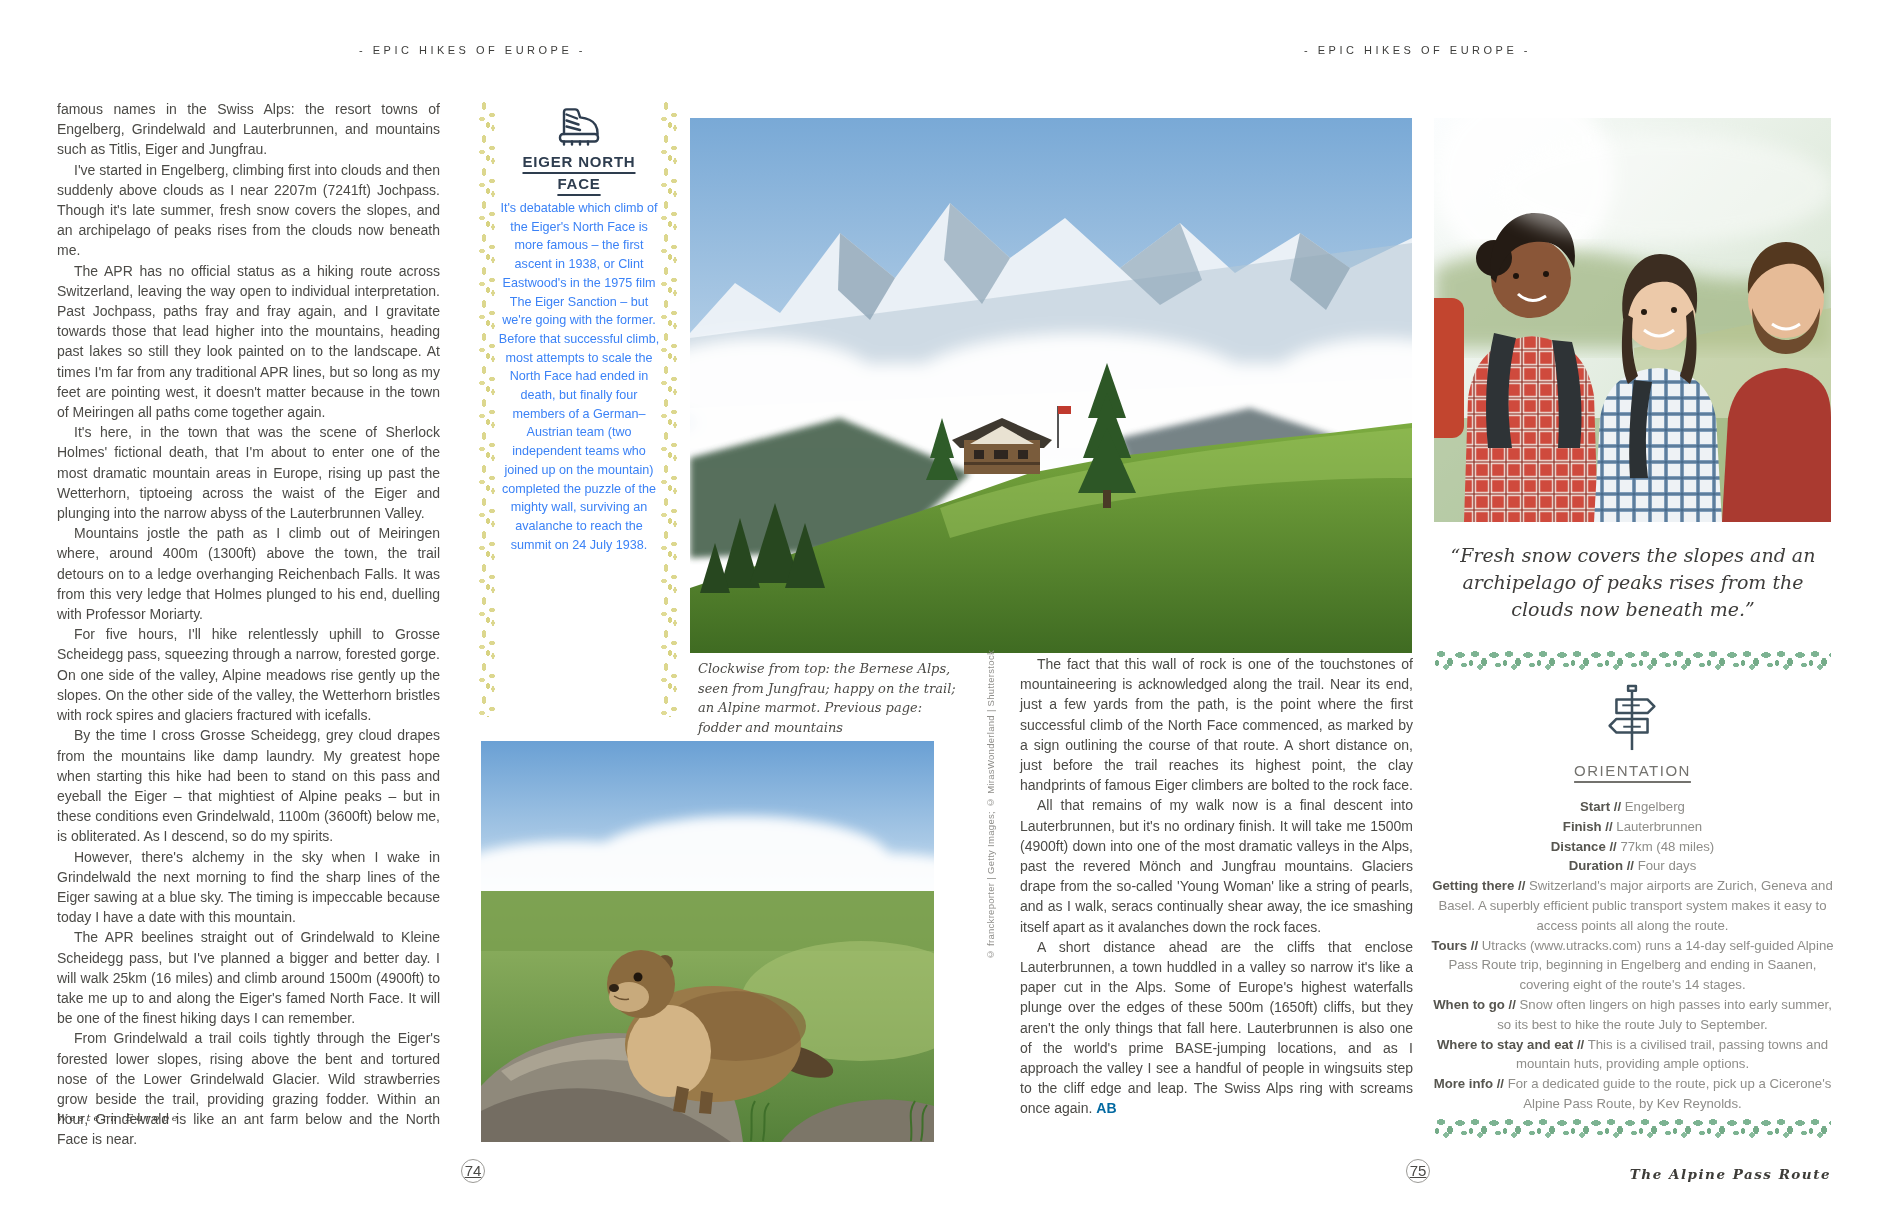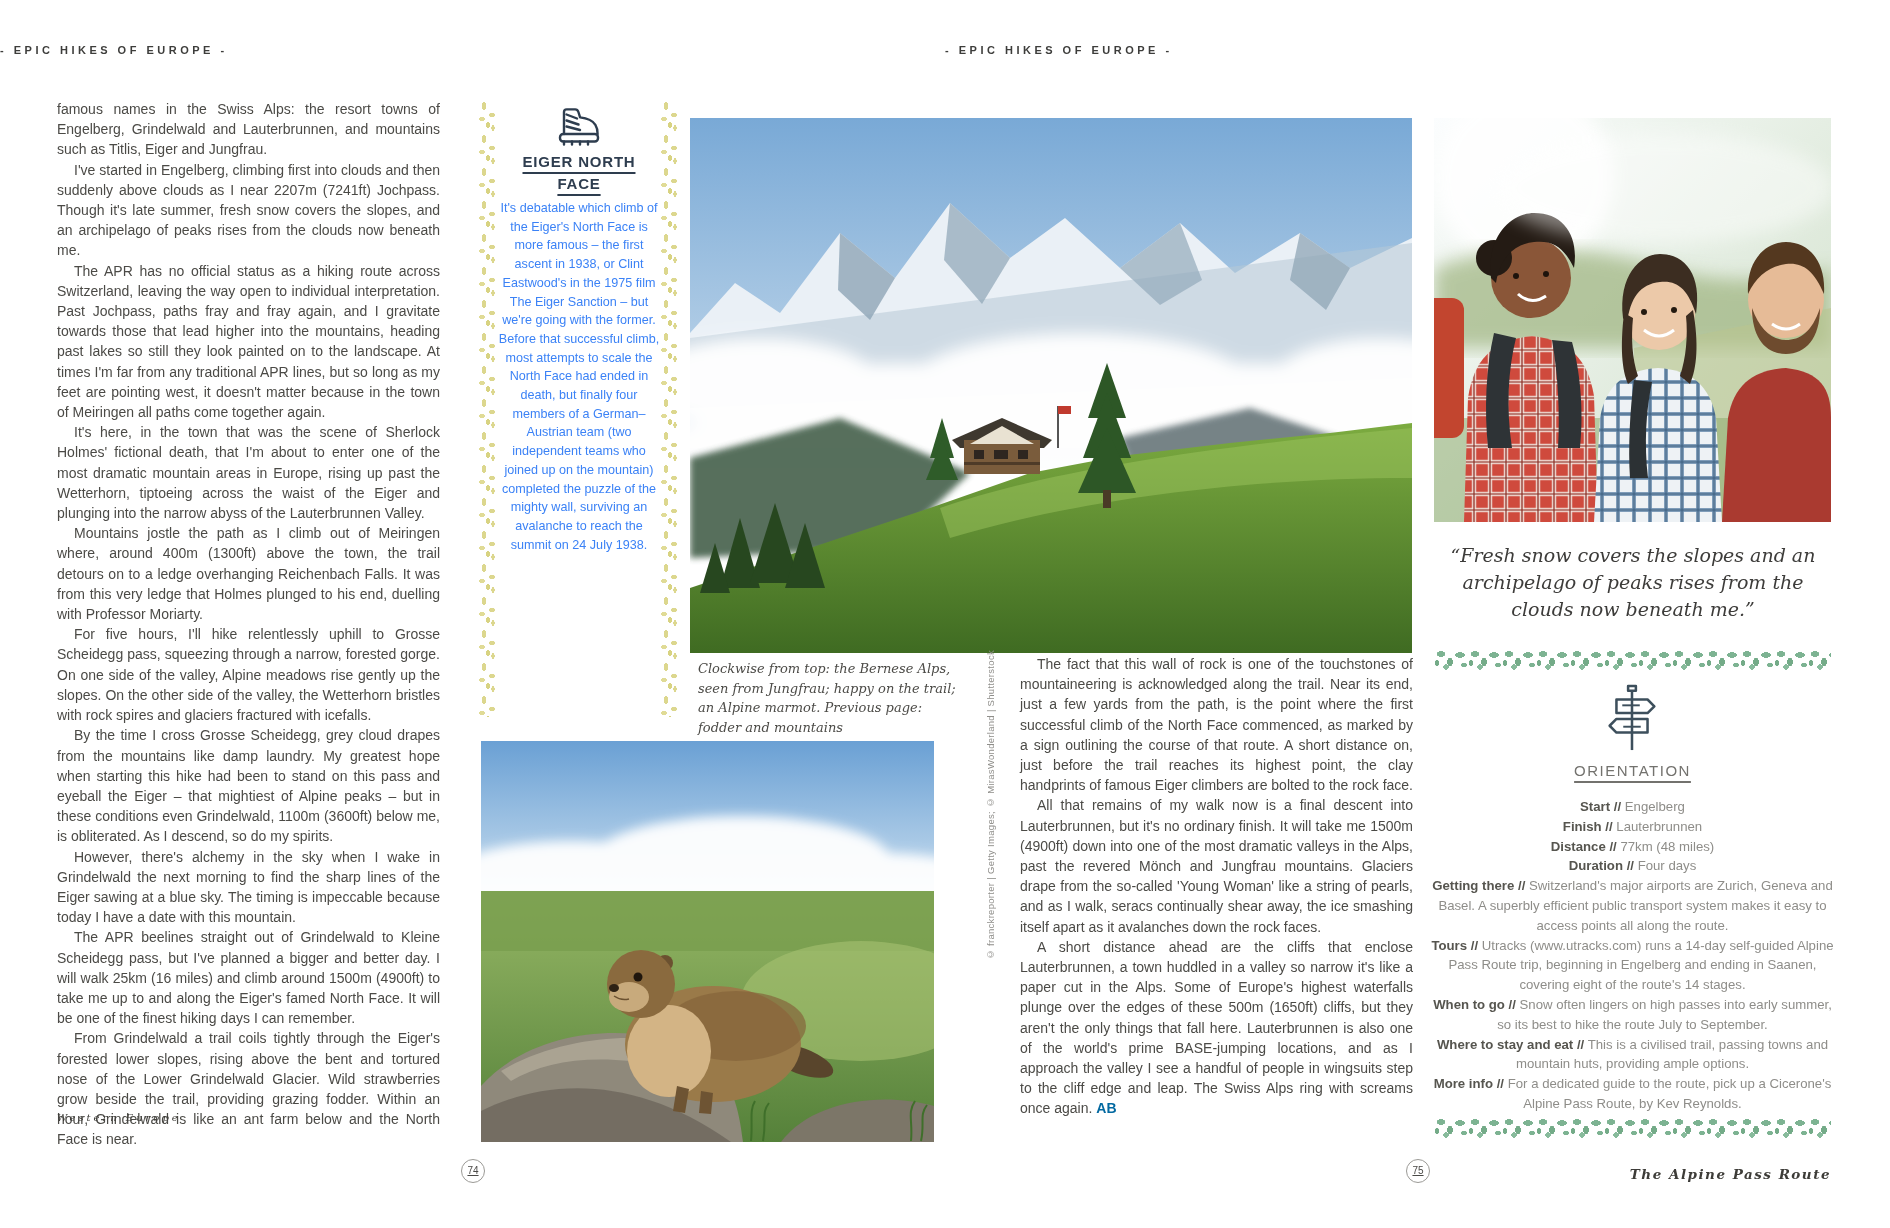--- a/index.html
+++ b/index.html
@@ -1,22 +1,22 @@
 <!DOCTYPE html>
 <html><head>
 <meta charset="utf-8">
 <style>
   html,body{margin:0;padding:0;background:#ffffff;}
   .spread{position:relative;width:1890px;height:1228px;background:#ffffff;overflow:hidden;
           font-family:"Liberation Sans",sans-serif;color:#4a4946;}
   .abs{position:absolute;}
 
   
-  .page-header{position:absolute;top:44px;width:945px;text-align:left;font-size:11px;
-    font-weight:bold;letter-spacing:3.5px;color:#3d3d3b;}
+  .page-header{position:absolute;top:44px;width:945px;text-align:center;font-size:11px;
+    font-weight:normal;letter-spacing:3.5px;color:#3d3d3b;}
 
   
   .bodycol{position:absolute;text-align:justify;font-size:14px;line-height:20.2px;color:#4b4a46;}
   .bodycol p{margin:0;text-indent:17px;}
   .bodycol p.first{text-indent:0;}
   .col-left{left:57px;top:99px;width:383px;}
   .col-right{left:1020px;top:654px;width:393px;}
   .ab{color:#0369a1;font-weight:bold;}
 
   
@@ -64,21 +64,21 @@
   .o-list{position:absolute;left:1430px;top:797px;width:405px;text-align:center;
     font-size:13.2px;line-height:19.8px;color:#8e8d89;}
   .o-list b{color:#56554f;}
 
   
   .f-left{position:absolute;left:57px;top:1112px;font-family:"DejaVu Serif",serif;font-style:italic;
     font-size:10px;letter-spacing:3px;color:#3d3c38;}
   .f-right{position:absolute;right:59px;top:1166px;font-family:"DejaVu Serif",serif;font-style:italic;
     font-weight:bold;font-size:13.5px;letter-spacing:1.5px;color:#3d3c38;}
   .pageno{position:absolute;top:1159px;width:22px;height:22px;border:1px solid #9b9a96;border-radius:50%;
-    text-align:center;line-height:22px;font-size:10px;color:#4a4946;background:#fff;text-decoration:underline;}
+    text-align:center;line-height:22px;font-size:15px;color:#4a4946;background:#fff;text-decoration:underline;}
   .p74{left:461px;} .p75{left:1406px;}
 </style>
 </head>
 <body>
 
 <div class="spread">
 
   <div class="page-header" style="left:0;">- EPIC HIKES OF EUROPE -</div>
   <div class="page-header" style="left:945px;">- EPIC HIKES OF EUROPE -</div>
 

